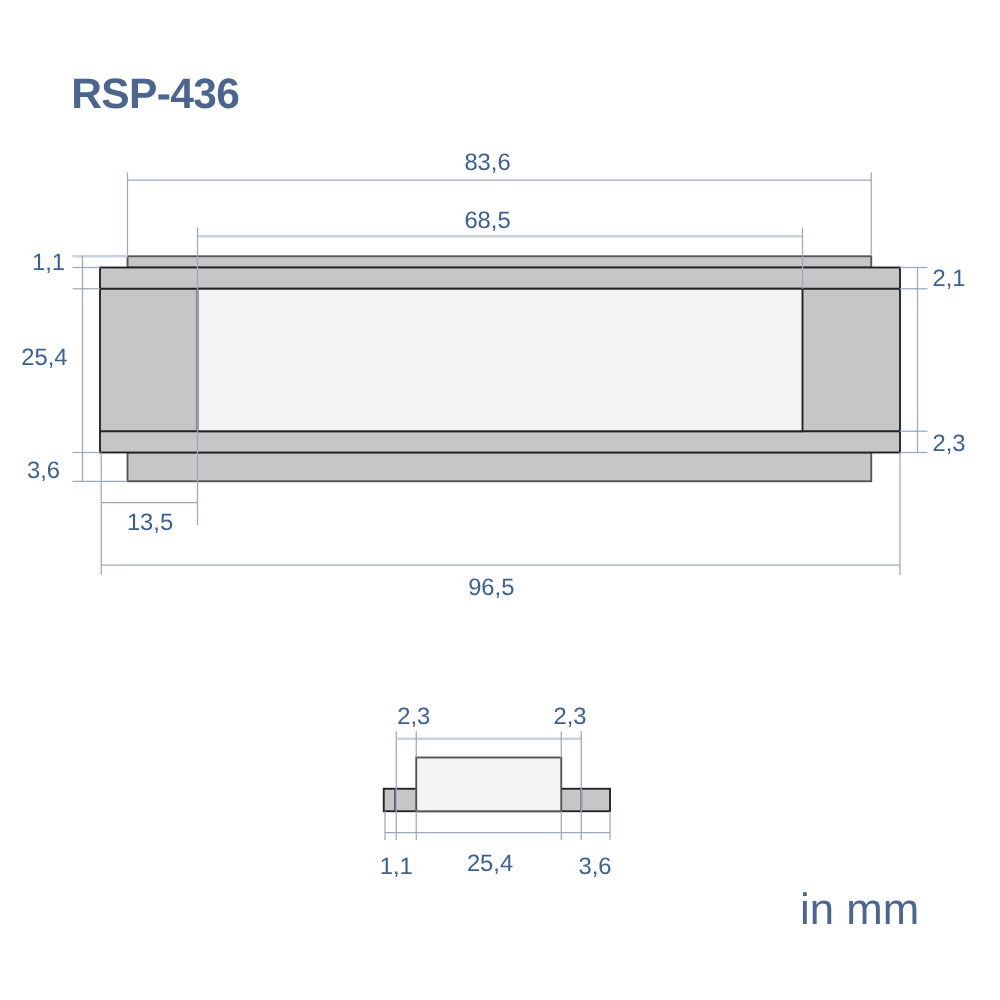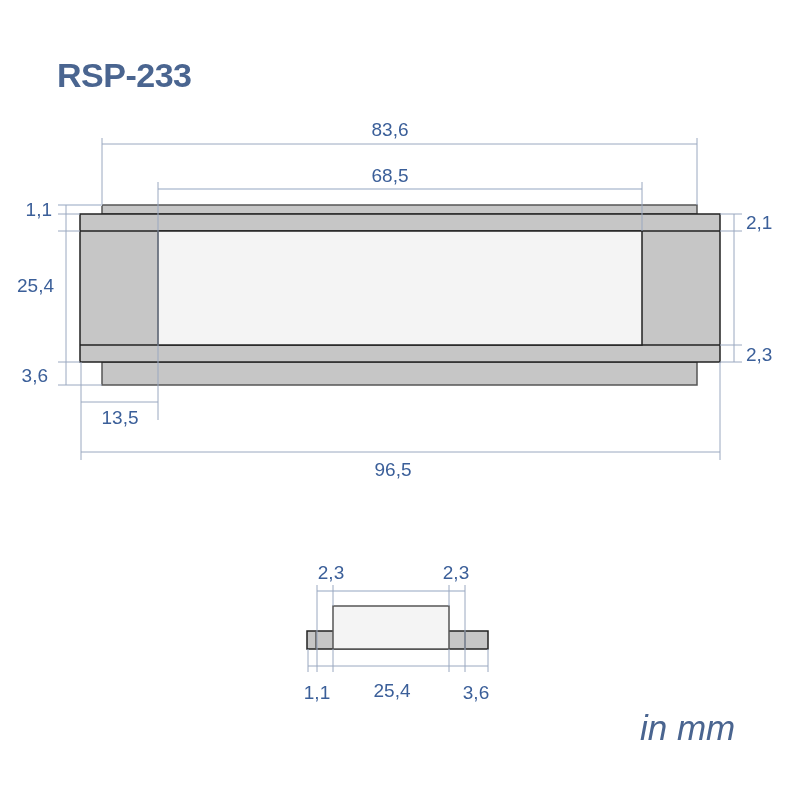--- a/index.html
+++ b/index.html
@@ -1,25 +1,25 @@
 <!DOCTYPE html>
 <html><head>
 <meta charset="utf-8">
 <style>
   html, body { margin: 0; padding: 0; background: #ffffff; }
   body { width: 800px; height: 800px; position: relative; overflow: hidden; font-family: "Liberation Sans", sans-serif; }
   .title { position: absolute; left: 57px; top: 56px; font-size: 34px; font-weight: bold; color: #4a6590; letter-spacing: -0.5px; }
-  .unit { position: absolute; left: 640px; top: 708px; font-size: 35px; font-style: italic; color: #4a6590; }
+  .unit { position: absolute; left: 640px; top: 708px; font-size: 35px; color: #4a6590; }
   svg { position: absolute; left: 0; top: 0; }
   .dimtxt { font-family: "Liberation Sans", sans-serif; font-size: 19px; fill: #3b5f99; }
 </style>
 </head>
 <body>
 
-<div class="title">RSP-233</div>
+<div class="title">RSP-436</div>
 <div class="unit">in mm</div>
 
 <svg width="800" height="800" viewBox="0 0 800 800">
 
   <g>
 
     <rect x="102" y="205" width="595" height="9" fill="#c6c6c6" stroke="#555" stroke-width="1.5"></rect>
 
     <rect x="102" y="362" width="595" height="23" fill="#c6c6c6" stroke="#555" stroke-width="1.5"></rect>
 

